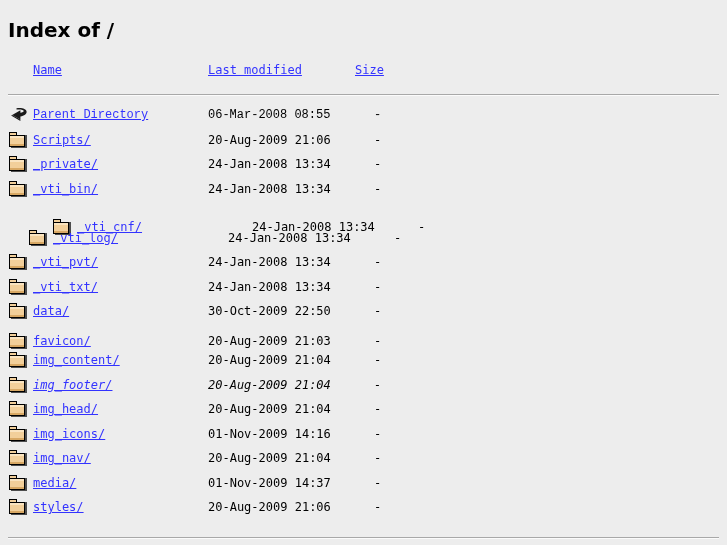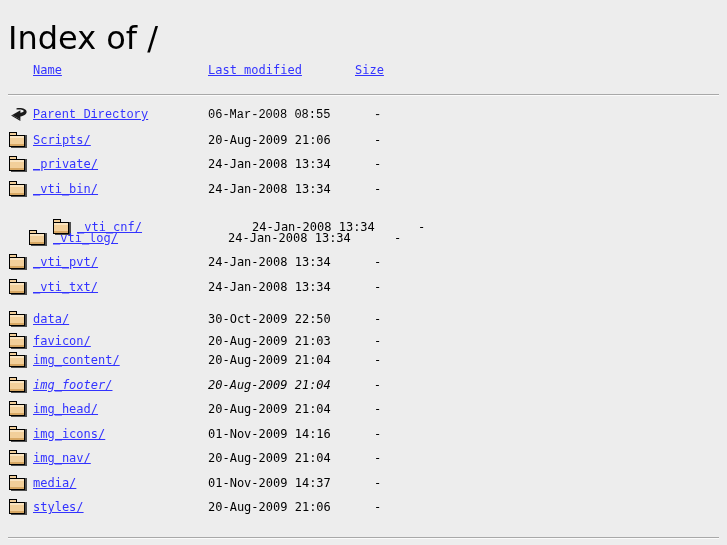--- a/index.html
+++ b/index.html
@@ -15,22 +15,22 @@
     overflow: hidden;
     position: relative;
   }
 
   
   #page-title {
     position: absolute;
     left: 8px;
     top: 2px;
     font-family: "DejaVu Sans", sans-serif;
-    font-weight: normal;
-    font-size: 32px;
+    font-weight: bold;
+    font-size: 20px;
     line-height: 30px;
     color: #000000;
     letter-spacing: 0px;
     white-space: nowrap;
   }
 
   
   #listing {
     position: absolute;
     left: 0;
@@ -301,21 +301,21 @@
             <div class="body"></div>
             <div class="hi"></div>
             <div class="lip"></div>
           </div>
         </span>
         <span class="col-name"><a class="entry-link">_vti_txt/</a></span>
         <span class="col-date">24-Jan-2008 13:34</span>
         <span class="col-size">-</span>
         <span class="col-desc"></span>
       </div>
-      <div class="row" style="top: 241px; margin-top: 8px;">
+      <div class="row" style="top: 241px;">
         <span class="col-icon">
           <div class="folder-icon">
             <div class="shadow"></div>
             <div class="tab"></div>
             <div class="body"></div>
             <div class="hi"></div>
             <div class="lip"></div>
           </div>
         </span>
         <span class="col-name"><a class="entry-link">data/</a></span>

